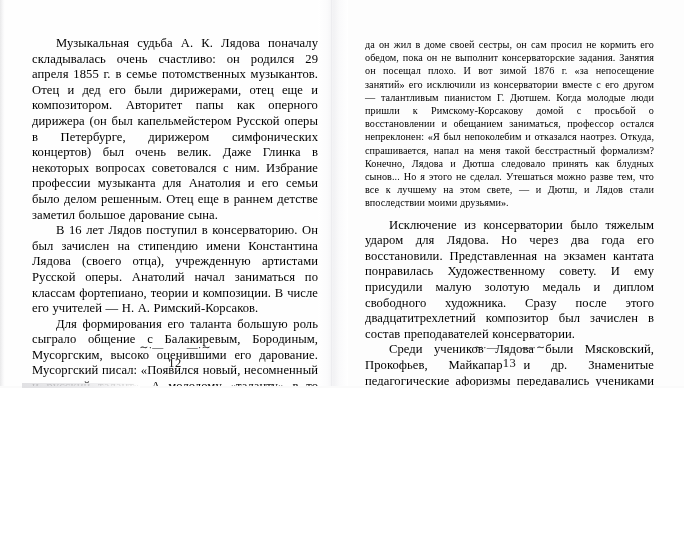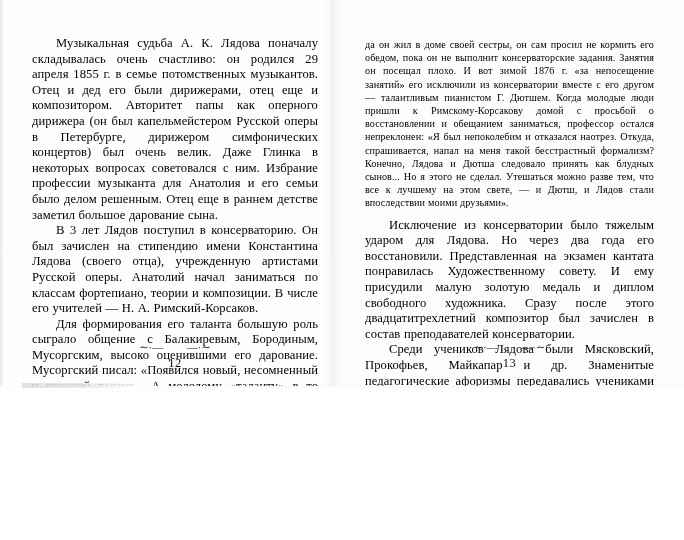--- a/index.html
+++ b/index.html
@@ -174,21 +174,21 @@
   <div class="leaf right"></div>
 
   <div class="page-edge-left"></div>
   <div class="gutter"></div>
   <div class="gutter-line"></div>
 
   <div class="col left-col">
 
     <p>Музыкальная судьба А. К. Лядова поначалу складывалась очень счастливо: он родился 29 апреля 1855 г. в семье потомственных музыкантов. Отец и дед его были дирижерами, отец еще и композитором. Авторитет папы как оперного дирижера (он был капельмейстером Русской оперы в Петербурге, дирижером симфонических концертов) был очень велик. Даже Глинка в некоторых вопросах советовался с ним. Избрание профессии музыканта для Анатолия и его семьи было делом решенным. Отец еще в раннем детстве заметил большое дарование сына.</p>
 
-    <p>В 3 лет Лядов поступил в консерваторию. Он был зачислен на стипендию имени Константина Лядова (своего отца), учрежденную артистами Русской оперы. Анатолий начал заниматься по классам фортепиано, теории и композиции. В числе его учителей — Н. А. Римский-Корсаков.</p>
+    <p>В 16 лет Лядов поступил в консерваторию. Он был зачислен на стипендию имени Константина Лядова (своего отца), учрежденную артистами Русской оперы. Анатолий начал заниматься по классам фортепиано, теории и композиции. В числе его учителей — Н. А. Римский-Корсаков.</p>
 
     <p>Для формирования его таланта большую роль сыграло общение с Балакиревым, Бородиным, Мусоргским, высоко оценившими его дарование. Мусоргский писал: «Появился новый, несомненный и русский талант». А молодому «таланту» в то время было только восемнадцать лет. Первыми опусами молодого композитора были четыре романса, а также циклы фортепианных пьес «Бирюльки» и «Арабески», которые сразу же стали известны в кругу музыкантов. Но учение в консерватории не было гладким.</p>
 
     <div class="anecdote">
       <p class="lead">Рассказывают, что...</p>
       <p>Дарование Лядова было велико. Его педагог Н. А. Римский-Корсаков считал его «несказанно талантливым», но нерадивым студентом. О Лядове рассказывали, что, ког-</p>
     </div>
   </div>
 
   <div class="folio left-folio">

